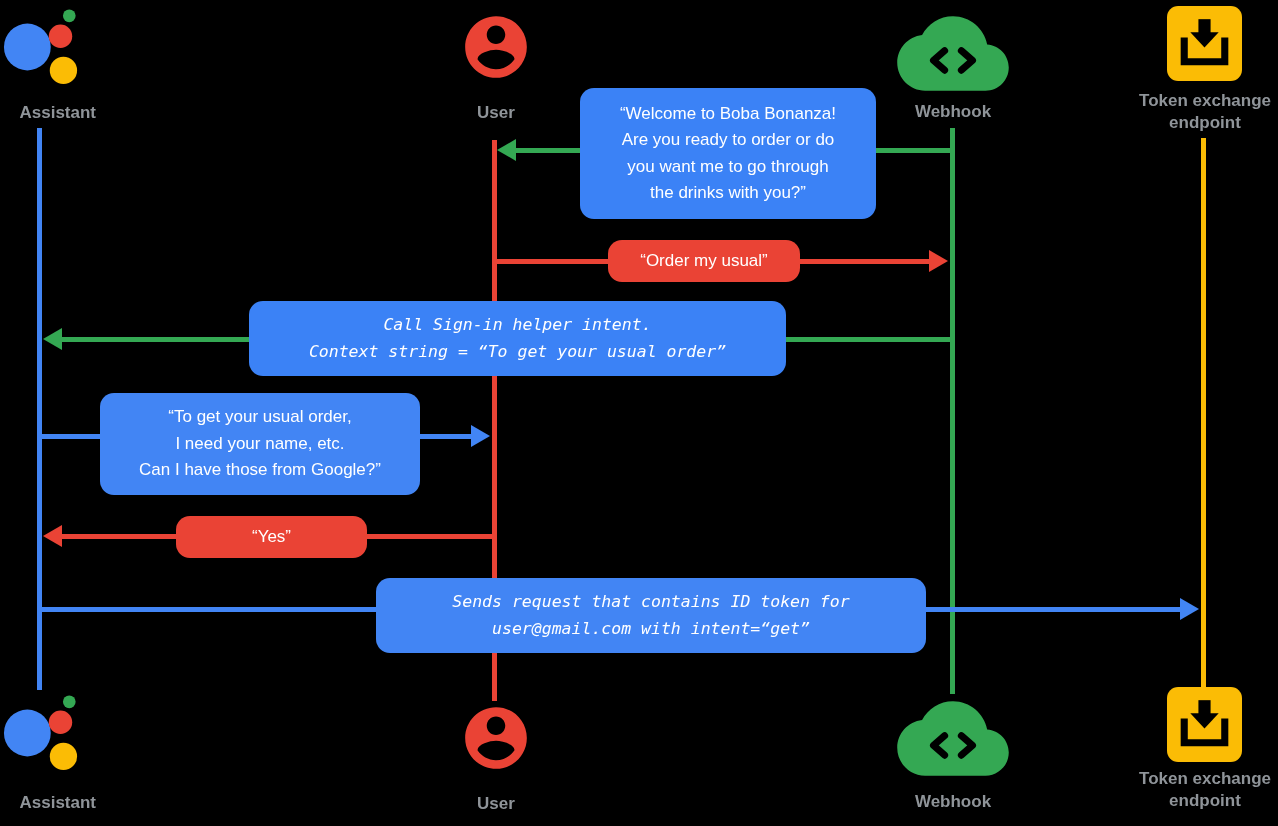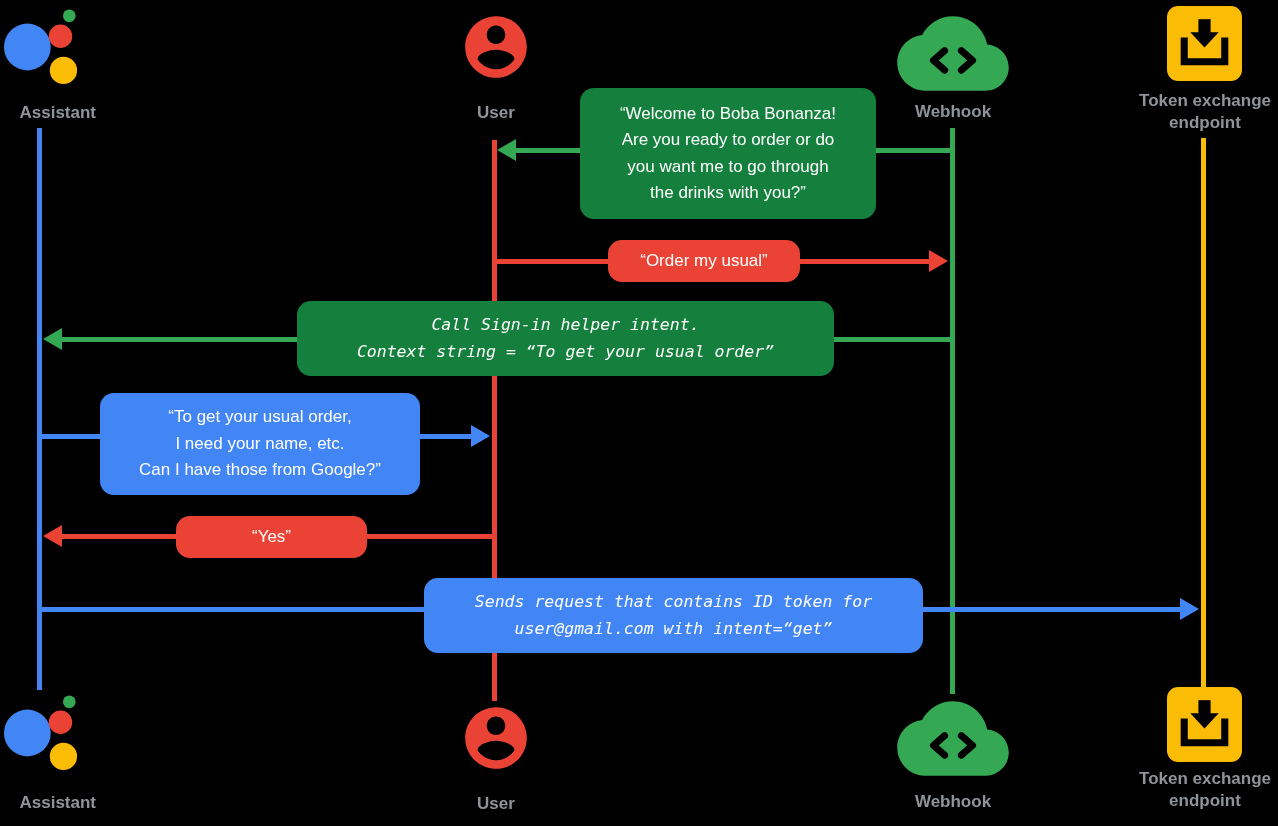--- a/index.html
+++ b/index.html
@@ -23,24 +23,24 @@
   .head.left{border-right:19px solid currentColor;}
   .head.right{border-left:19px solid currentColor;}
   .c-blue{color:#4285F4;} .c-red{color:#EA4335;} .c-green{color:#34A853;}
 
   .msg{
     position:absolute;border-radius:14px;color:#fff;z-index:3;
     display:flex;align-items:center;justify-content:center;
     text-align:center;white-space:pre-line;font-size:17px;line-height:1.55;
     padding:2px 10px;box-sizing:border-box;
   }
-  .bg-green{background:#15803d;}
+  .bg-green{background:#3b82f6;}
   .bg-red{background:#EA4335;}
   .bg-blue{background:#4285F4;}
-  .mono{font-family:"DejaVu Sans Mono",monospace;font-style:italic;font-size:16.5px;line-height:1.6;margin-left:48px;}
+  .mono{font-family:"DejaVu Sans Mono",monospace;font-style:italic;font-size:16.5px;line-height:1.6;}
 
   .icon{position:absolute;z-index:4;line-height:0;}
   .actor-label{
     position:absolute;z-index:4;color:#8f9499;font-size:17px;font-weight:bold;
     text-align:center;white-space:pre-line;line-height:1.32;
   }
   .left-align{text-align:right;}
 </style>
 </head>
 <body>
@@ -79,21 +79,21 @@
 
   <div class="msg bg-green mono" style="left:249px;top:301px;width:537px;height:75px;">Call Sign-in helper intent.
 Context string = “To get your usual order”</div>
 
   <div class="msg bg-blue" style="left:100px;top:393px;width:320px;height:102px;">“To get your usual order,
 I need your name, etc.
 Can I have those from Google?”</div>
 
   <div class="msg bg-red" style="left:176px;top:516px;width:191px;height:42px;">“Yes”</div>
 
-  <div class="msg bg-blue mono" style="left:376px;top:578px;width:499px;height:75px;">Sends request that contains ID token for
+  <div class="msg bg-blue mono" style="left:376px;top:578px;width:550px;height:75px;">Sends request that contains ID token for
 user@gmail.com with intent=“get”</div>
 
   <div class="icon" style="left:2px;top:6px;">
     <svg viewBox="0 0 80 84" width="78" height="82">
       <circle cx="26" cy="42" r="24" fill="#4285F4"></circle>
       <circle cx="60" cy="31" r="12" fill="#EA4335"></circle>
       <circle cx="69" cy="10" r="6.5" fill="#34A853"></circle>
       <circle cx="63" cy="66" r="14" fill="#FBBC05"></circle>
     </svg>
   </div>

